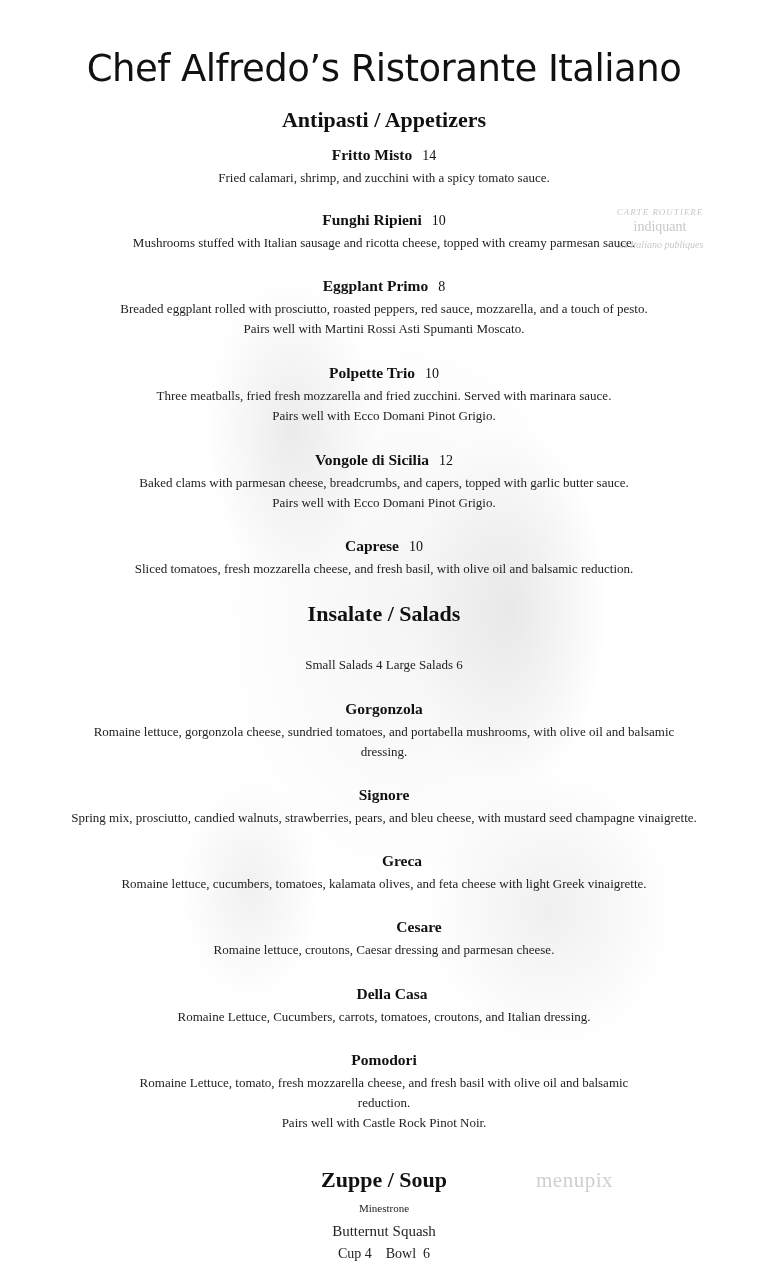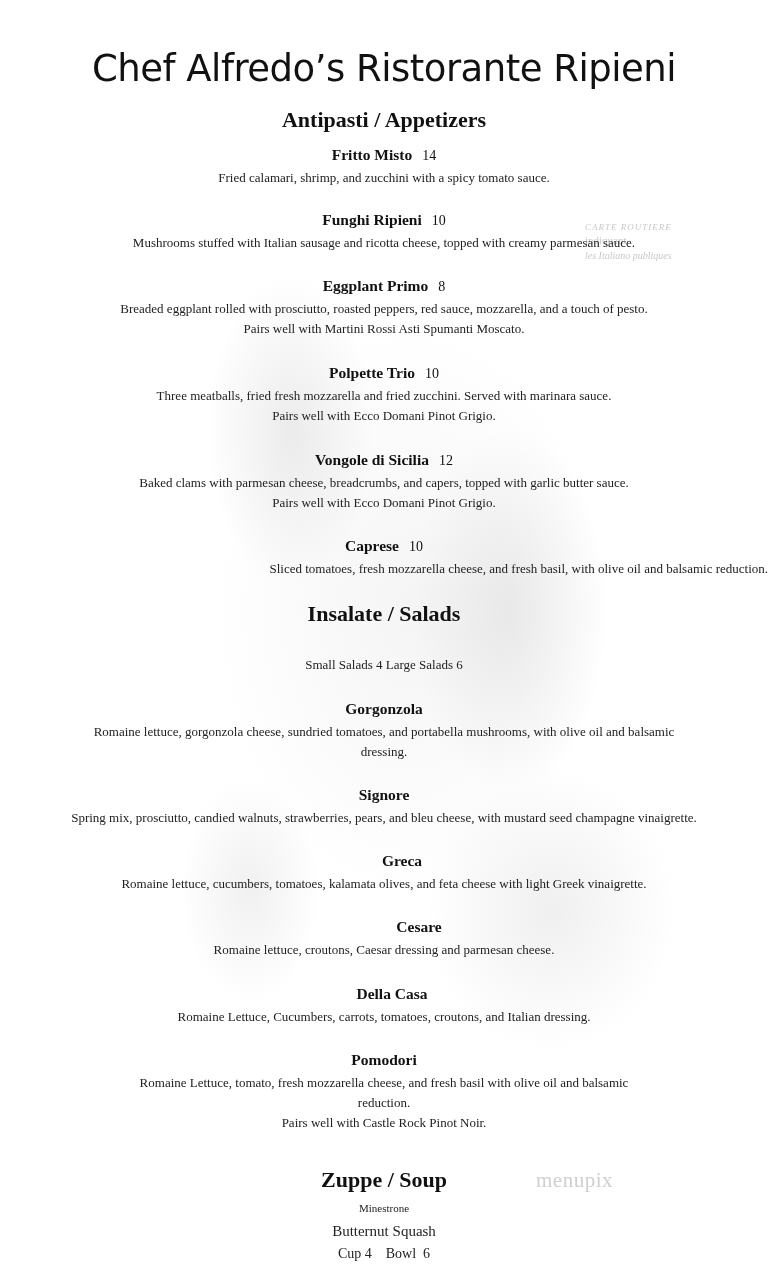--- a/index.html
+++ b/index.html
@@ -13,26 +13,26 @@
     position: absolute; left: 90px; top: 190px; width: 640px; height: 960px;
     background:
       radial-gradient(ellipse 120px 220px at 200px 240px, rgba(150,150,150,0.18), rgba(150,150,150,0) 70%),
       radial-gradient(ellipse 140px 260px at 420px 420px, rgba(140,140,140,0.16), rgba(140,140,140,0) 70%),
       radial-gradient(ellipse 180px 200px at 460px 720px, rgba(150,150,150,0.15), rgba(150,150,150,0) 70%),
       radial-gradient(ellipse 100px 160px at 160px 700px, rgba(150,150,150,0.14), rgba(150,150,150,0) 70%),
       radial-gradient(ellipse 260px 380px at 320px 420px, rgba(170,170,170,0.12), rgba(170,170,170,0) 75%);
     z-index: 0;
   }
   .map-cartouche {
-    position: absolute; left: 585px; top: 222px; width: 150px; height: 120px;
-    text-align: left; color: #c8c8c8; z-index: 0;
+    position: absolute; left: 585px; top: 207px; width: 150px; height: 120px;
+    text-align: center; color: #c8c8c8; z-index: 0;
   }
   .map-cartouche .c1 { font-size: 9px; letter-spacing: 1px; font-style: italic; }
   .map-cartouche .c2 { font-size: 22px; letter-spacing: 3px; margin-top: 2px; }
-  .map-cartouche .c3 { font-size: 11px; margin-top: 2px; }
+  .map-cartouche .c3 { font-size: 14px; margin-top: 2px; }
   .map-cartouche .c4 { font-size: 10px; font-style: italic; margin-top: 4px; }
 
   .abs { position: absolute; left: 0; width: 768px; text-align: center; z-index: 1; }
   .title {
     font-family: "DejaVu Sans", "Liberation Sans", sans-serif;
     font-size: 37px; color: #111; letter-spacing: -0.5px; top: 47px;
   }
   .section { font-weight: bold; font-size: 22px; color: #111; }
   .item-name { font-weight: bold; font-size: 15.5px; color: #111; }
   .price { font-weight: normal; font-size: 14px; margin-left: 10px; }
@@ -46,21 +46,21 @@
 </head>
 <body>
 
 <div class="map-bg"></div>
 <div class="map-cartouche">
   <div class="c1">CARTE ROUTIERE</div>
   <div class="c3">indiquant</div>
   <div class="c4">les Italiano publiques</div>
 </div>
 
-<div class="abs title">Chef Alfredo’s Ristorante Ripieni</div>
+<div class="abs title">Chef Alfredo’s Ristorante Italiano</div>
 
 <div class="abs section" style="top:107px;">Antipasti / Appetizers</div>
 
 <div class="abs item-name" style="top:146px;"><span>Fritto Misto</span><span class="price">14</span></div>
 <div class="abs desc" style="top:168px;">Fried calamari, shrimp, and zucchini with a spicy tomato sauce.</div>
 
 <div class="abs item-name" style="top:211px;"><span>Funghi Ripieni</span><span class="price">10</span></div>
 <div class="abs desc" style="top:233px;">Mushrooms stuffed with Italian sausage and ricotta cheese, topped with creamy parmesan sauce.</div>
 
 <div class="abs item-name" style="top:277px;"><span>Eggplant Primo</span><span class="price">8</span></div>
@@ -69,21 +69,21 @@
 
 <div class="abs item-name" style="top:364px;"><span>Polpette Trio</span><span class="price">10</span></div>
 <div class="abs desc" style="top:386px;">Three meatballs, fried fresh mozzarella and fried zucchini. Served with  marinara sauce.</div>
 <div class="abs desc" style="top:406px;">Pairs well with Ecco Domani Pinot Grigio.</div>
 
 <div class="abs item-name" style="top:451px;"><span>Vongole di Sicilia</span><span class="price">12</span></div>
 <div class="abs desc" style="top:473px;">Baked clams with parmesan cheese, breadcrumbs, and capers, topped with garlic butter sauce.</div>
 <div class="abs desc" style="top:493px;">Pairs well with Ecco Domani Pinot Grigio.</div>
 
 <div class="abs item-name" style="top:537px;"><span>Caprese</span><span class="price">10</span></div>
-<div class="abs desc" style="top:559px;text-align:right;">Sliced tomatoes, fresh mozzarella cheese, and fresh basil, with olive oil and balsamic reduction.</div>
+<div class="abs desc" style="top:559px;">Sliced tomatoes, fresh mozzarella cheese, and fresh basil, with olive oil and balsamic reduction.</div>
 
 <div class="abs section" style="top:601px;">Insalate / Salads</div>
 <div class="abs desc" style="top:655px;">Small Salads 4   Large Salads 6</div>
 
 <div class="abs item-name" style="top:700px;">Gorgonzola</div>
 <div class="abs desc" style="top:722px;">Romaine lettuce, gorgonzola cheese, sundried tomatoes, and portabella mushrooms, with olive oil and balsamic</div>
 <div class="abs desc" style="top:742px;">dressing.</div>
 
 <div class="abs item-name" style="top:786px;">Signore</div>
 <div class="abs desc" style="top:808px;">Spring mix, prosciutto, candied walnuts, strawberries, pears, and bleu cheese, with mustard seed champagne vinaigrette.</div>

